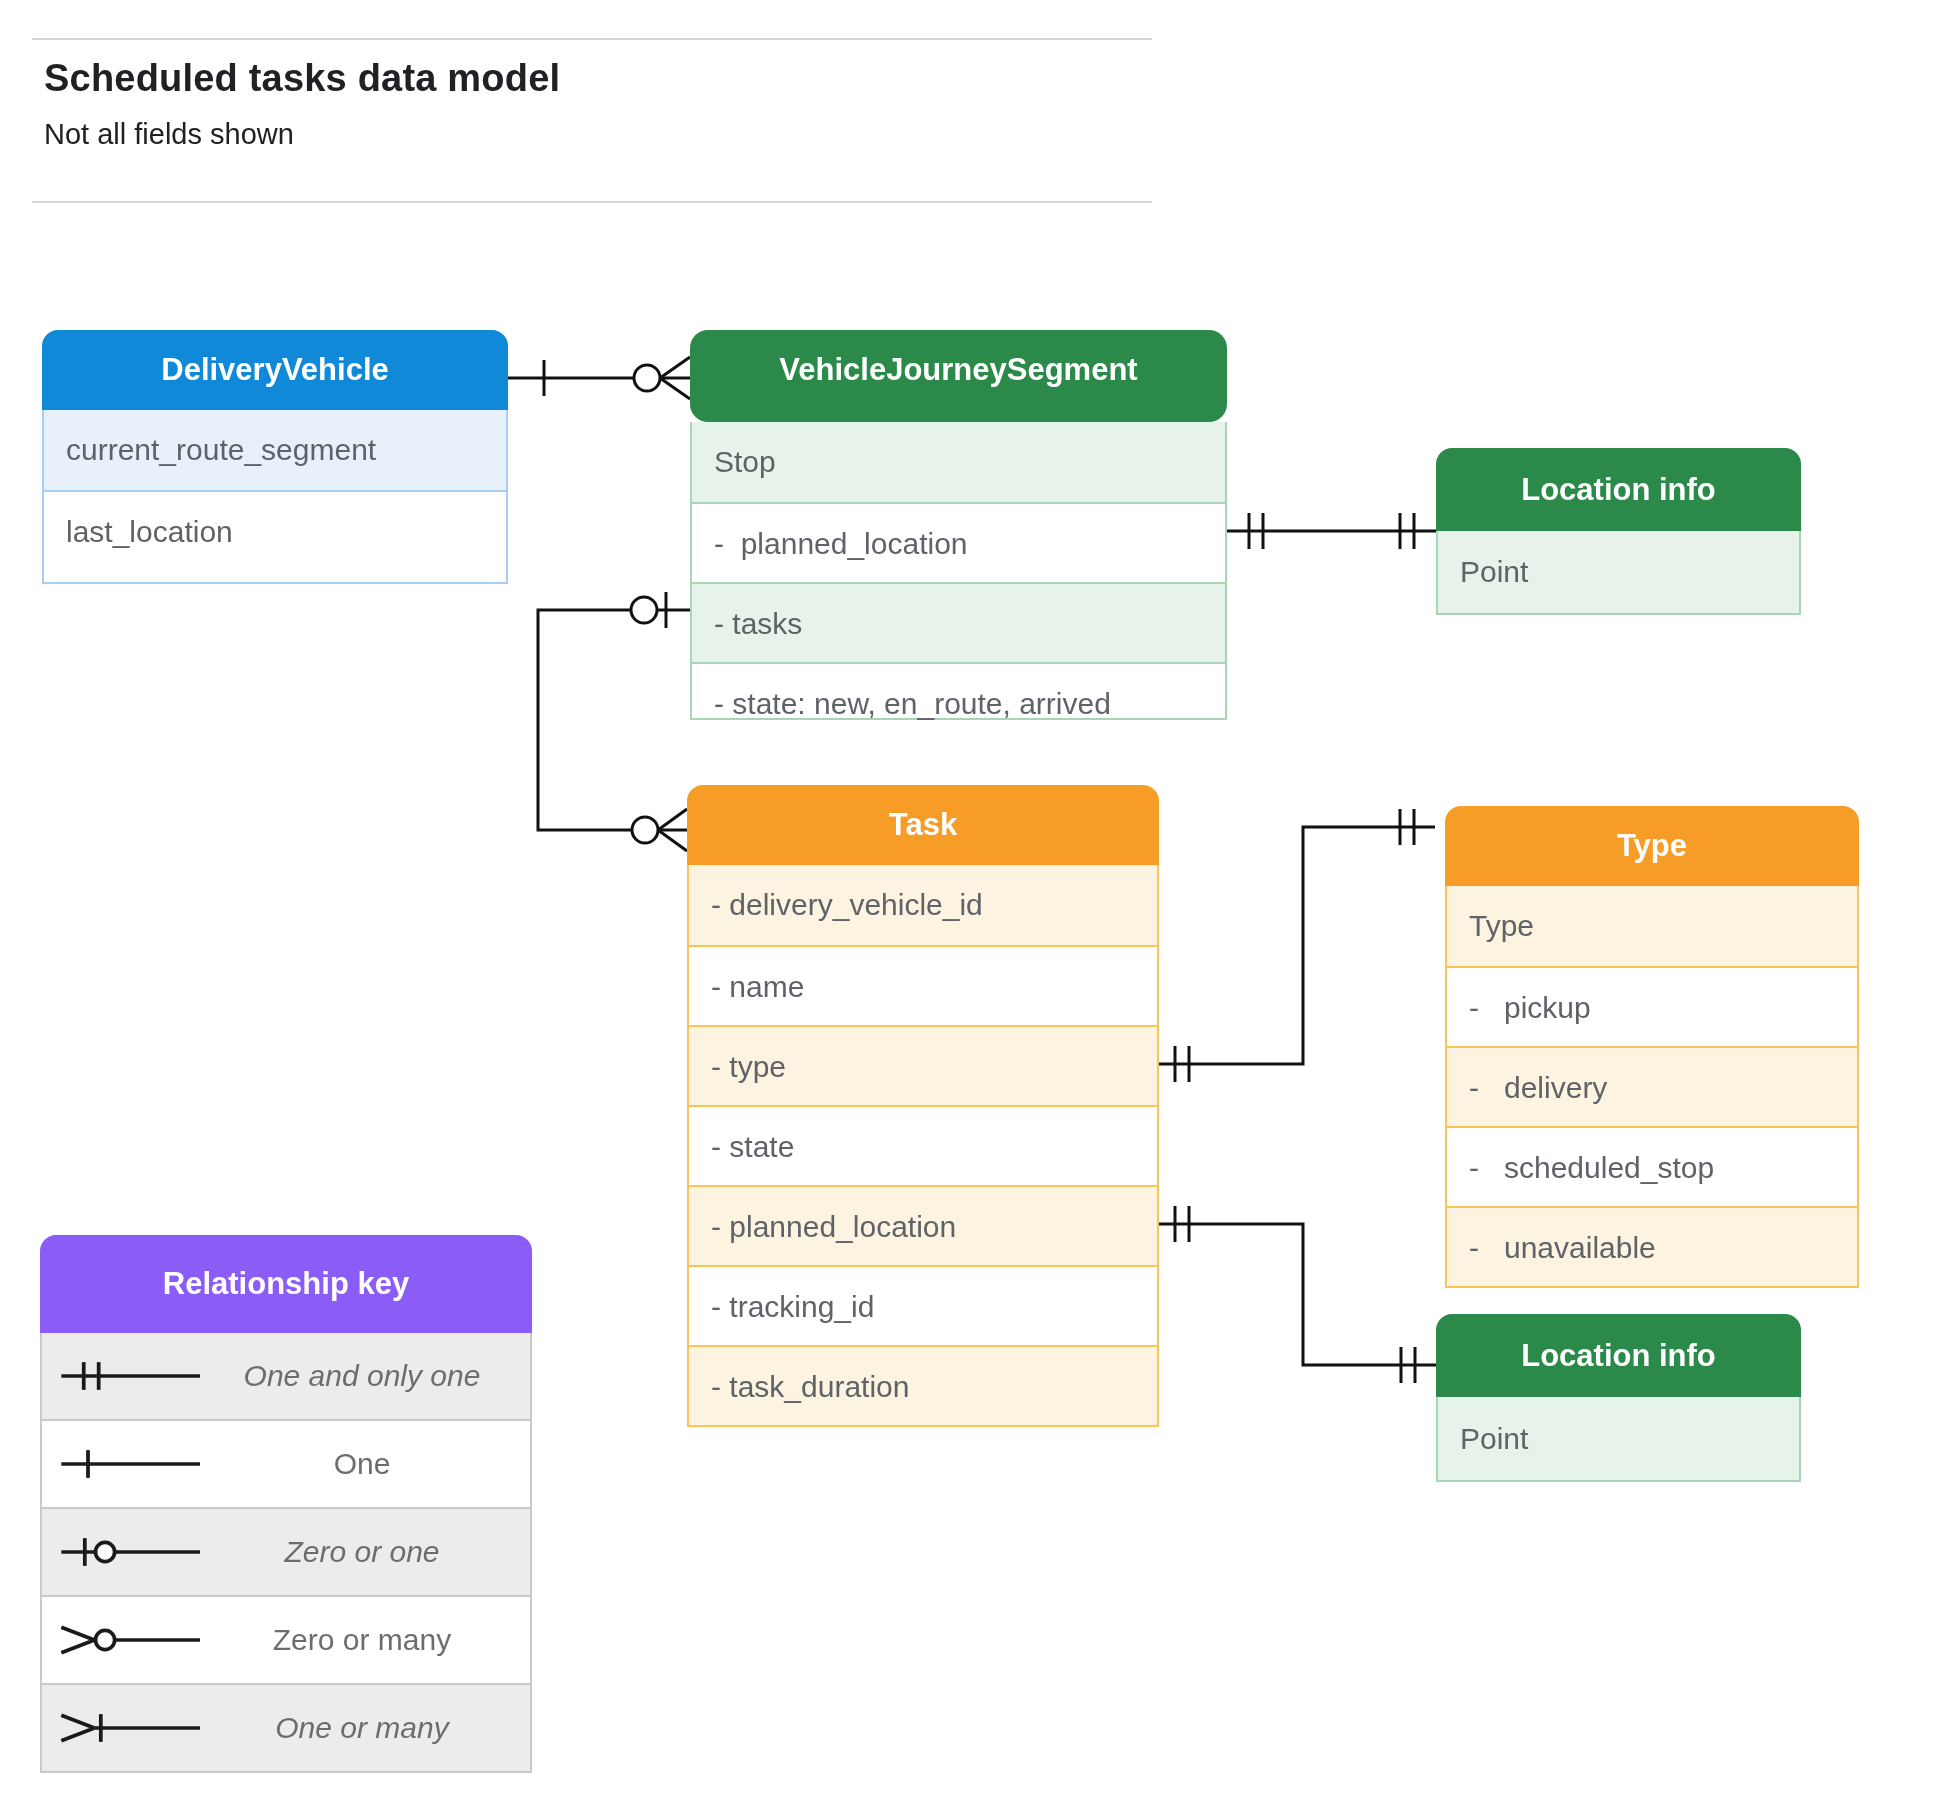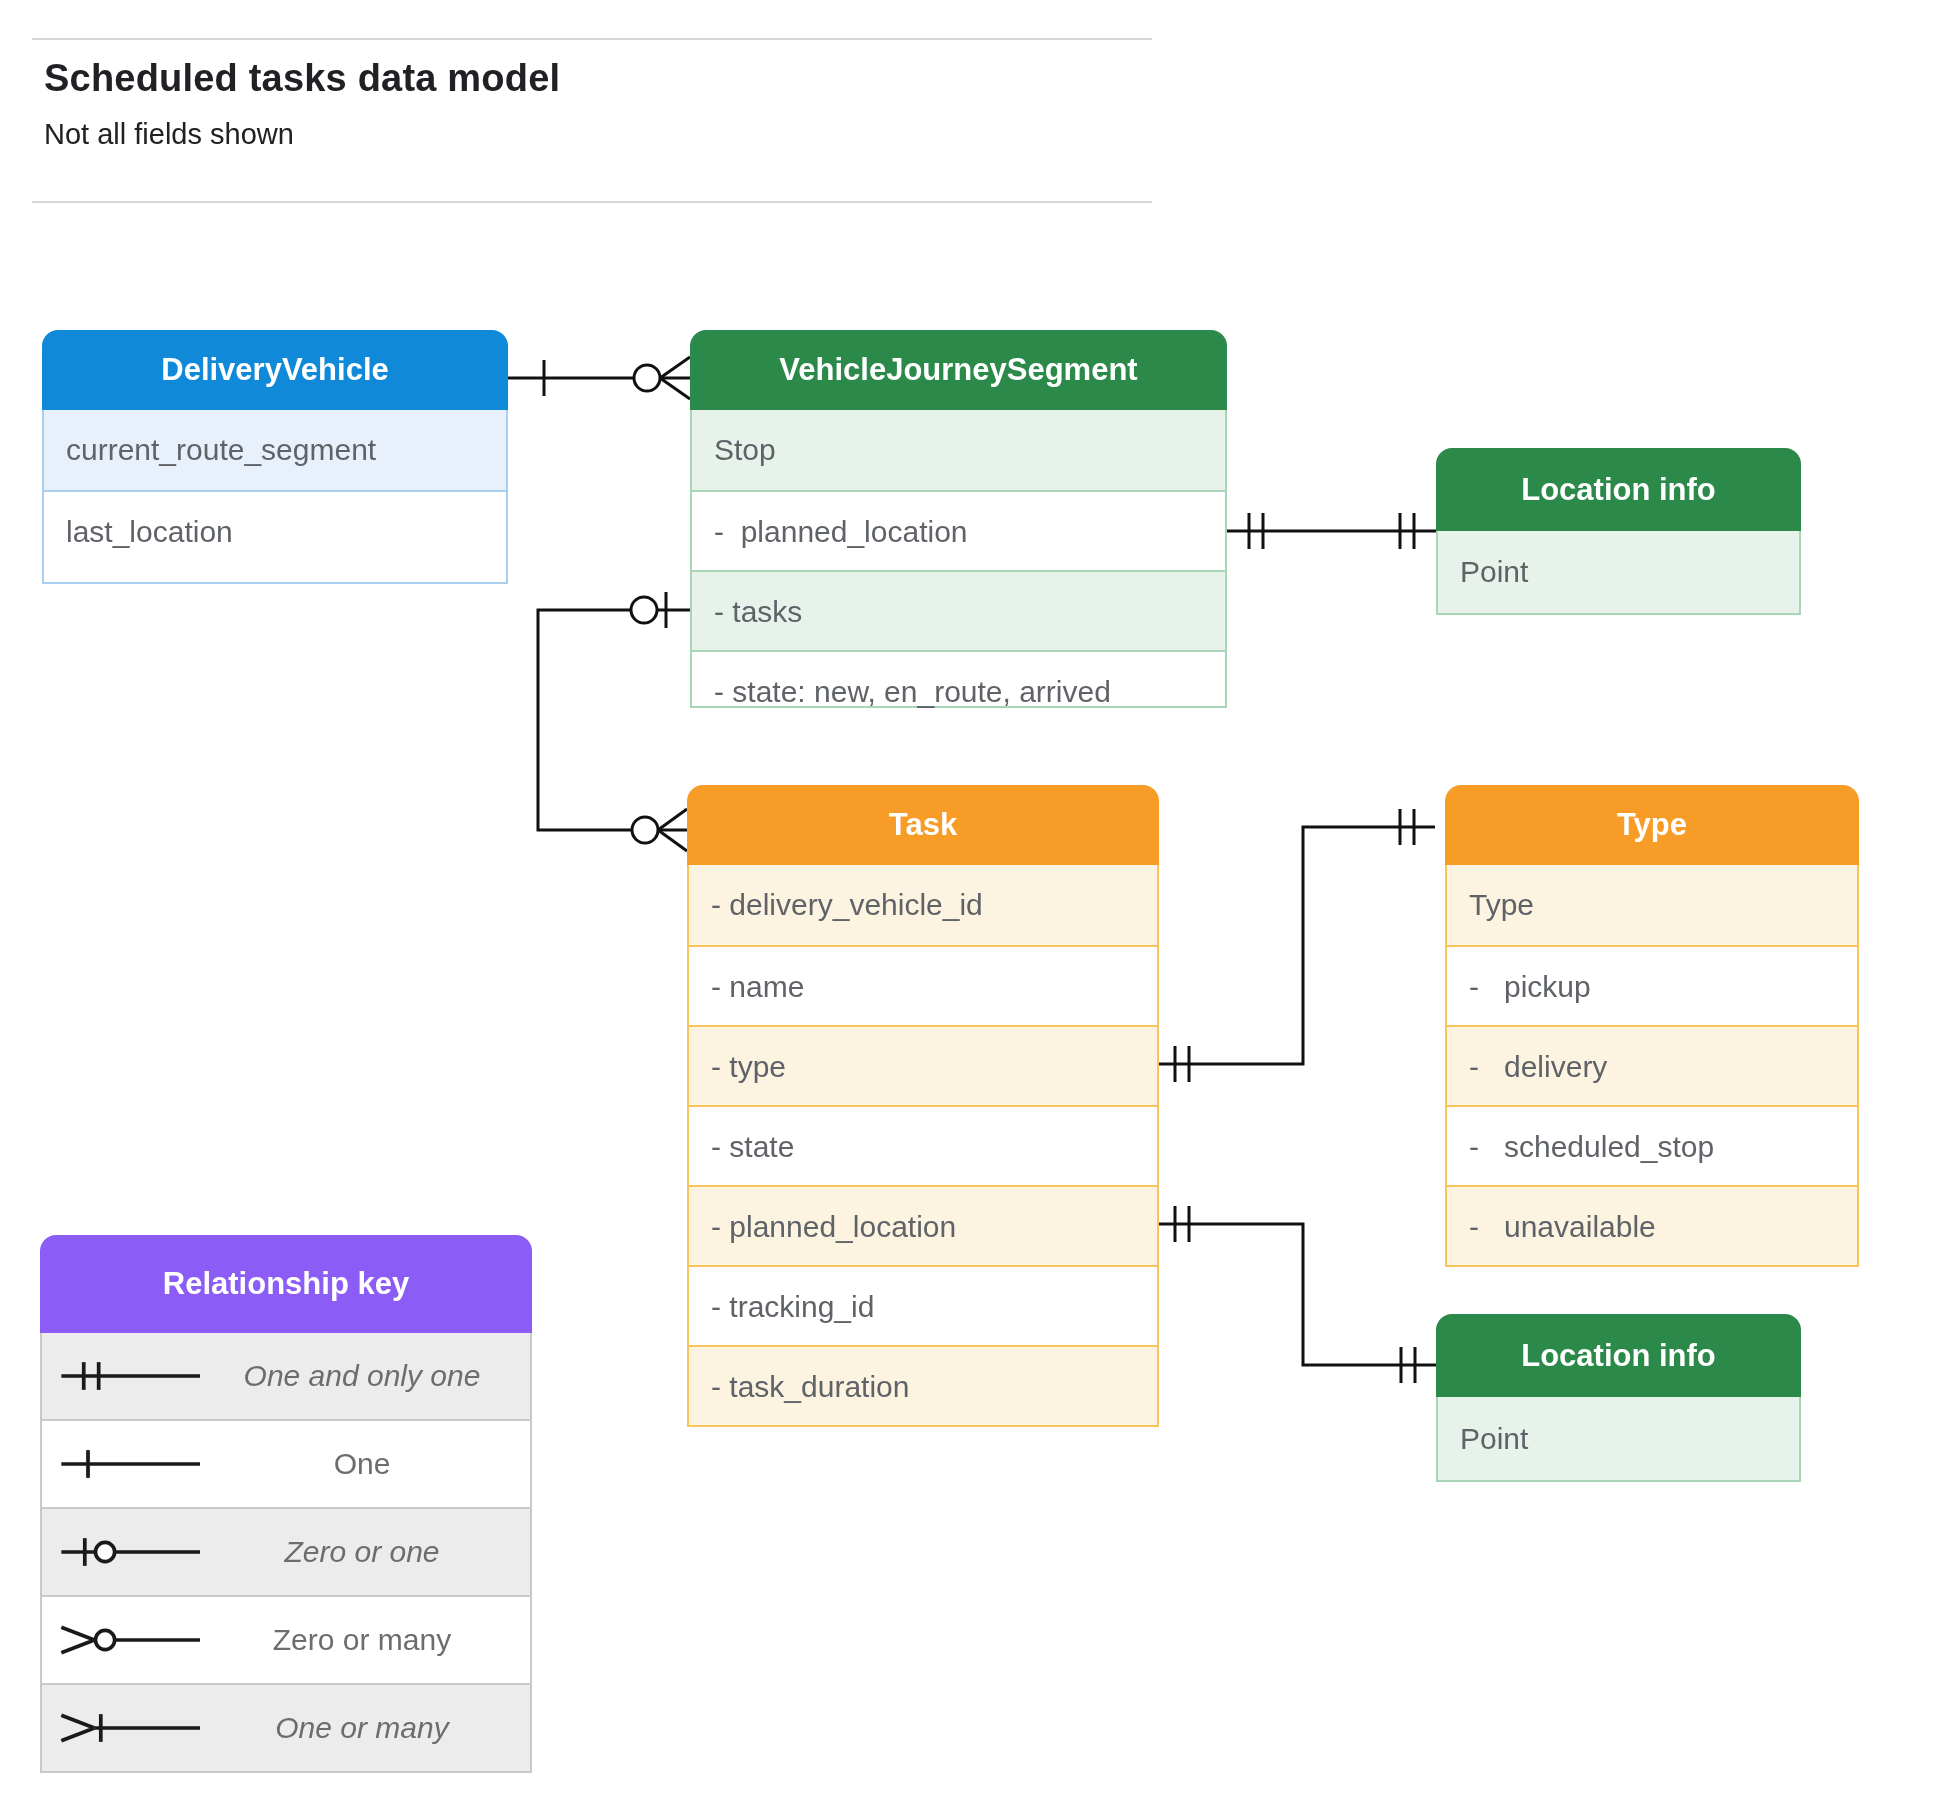--- a/index.html
+++ b/index.html
@@ -82,21 +82,21 @@
   </svg>
 
   <div class="entity" style="left: 42px; top: 330px; width: 466px; --header: #1089d8; --light: #e8f1fb; --border: #a9cff0;">
     <span class="ent-header" style="height: 80px; line-height: 80px;">DeliveryVehicle</span>
     <div class="ent-body">
         <div class="row shaded" style="height: 80px; line-height: 80px;">current_route_segment</div>
         <div class="row" style="height: 92px; line-height: 80px;">last_location</div>
       </div>
   </div>
   <div class="entity" style="left: 690px; top: 330px; width: 537px; --header: #2b8a4a; --light: #e7f3ea; --border: #a8d5b5;">
-    <span class="ent-header" style="height: 80px; line-height: 80px;">VehicleJourneySegment</span>
+    <span class="ent-header" style="height: 92px; line-height: 80px; border-radius: 18px;">VehicleJourneySegment</span>
     <div class="ent-body">
         <div class="row shaded" style="height: 80px; line-height: 80px;">Stop</div>
         <div class="row" style="height: 80px; line-height: 80px;">-  planned_location</div>
         <div class="row shaded" style="height: 80px; line-height: 80px;">- tasks</div>
         <div class="row" style="height: 56px; line-height: 80px;">- state: new, en_route, arrived</div>
       </div>
   </div>
   <div class="entity" style="left: 1436px; top: 448px; width: 365px; --header: #2b8a4a; --light: #e7f3ea; --border: #a8d5b5;">
     <span class="ent-header" style="height: 83px; line-height: 83px;">Location info</span>
     <div class="ent-body">
@@ -108,21 +108,21 @@
     <div class="ent-body">
         <div class="row shaded" style="height: 80px; line-height: 80px;">- delivery_vehicle_id</div>
         <div class="row" style="height: 80px; line-height: 80px;">- name</div>
         <div class="row shaded" style="height: 80px; line-height: 80px;">- type</div>
         <div class="row" style="height: 80px; line-height: 80px;">- state</div>
         <div class="row shaded" style="height: 80px; line-height: 80px;">- planned_location</div>
         <div class="row" style="height: 80px; line-height: 80px;">- tracking_id</div>
         <div class="row shaded" style="height: 80px; line-height: 80px;">- task_duration</div>
       </div>
   </div>
-  <div class="entity" style="left: 1435px; top: 785px; width: 414px; padding-left: 10px; --header: #f89c28; --light: #fdf3e1; --border: #f9c45c;">
+  <div class="entity" style="left: 1435px; top: 806px; width: 414px; padding-left: 10px; --header: #f89c28; --light: #fdf3e1; --border: #f9c45c;">
     <span class="ent-header" style="height: 80px; line-height: 80px;">Type</span>
     <div class="ent-body">
         <div class="row shaded" style="height: 80px; line-height: 80px;">Type</div>
         <div class="row" style="height: 80px; line-height: 80px;">-   pickup</div>
         <div class="row shaded" style="height: 80px; line-height: 80px;">-   delivery</div>
         <div class="row" style="height: 80px; line-height: 80px;">-   scheduled_stop</div>
         <div class="row shaded" style="height: 80px; line-height: 80px;">-   unavailable</div>
       </div>
   </div>
   <div class="entity" style="left: 1436px; top: 1314px; width: 365px; --header: #2b8a4a; --light: #e7f3ea; --border: #a8d5b5;">

